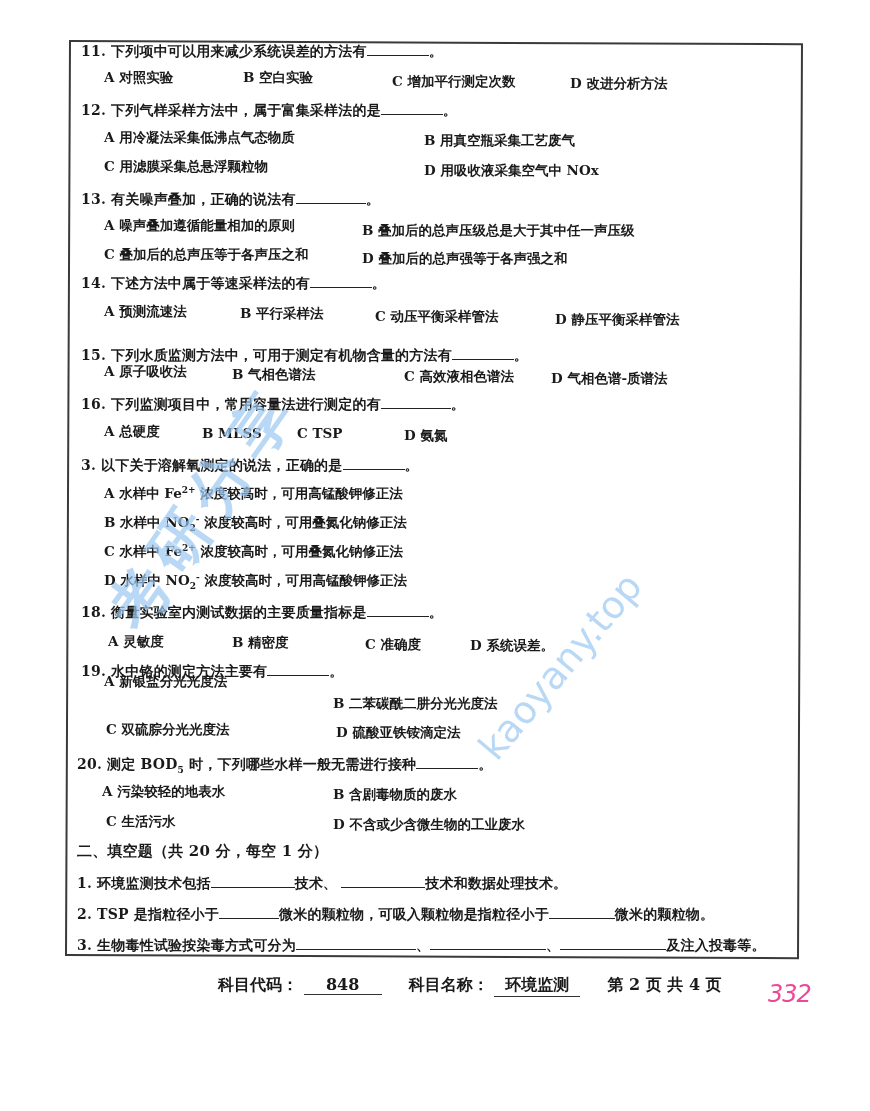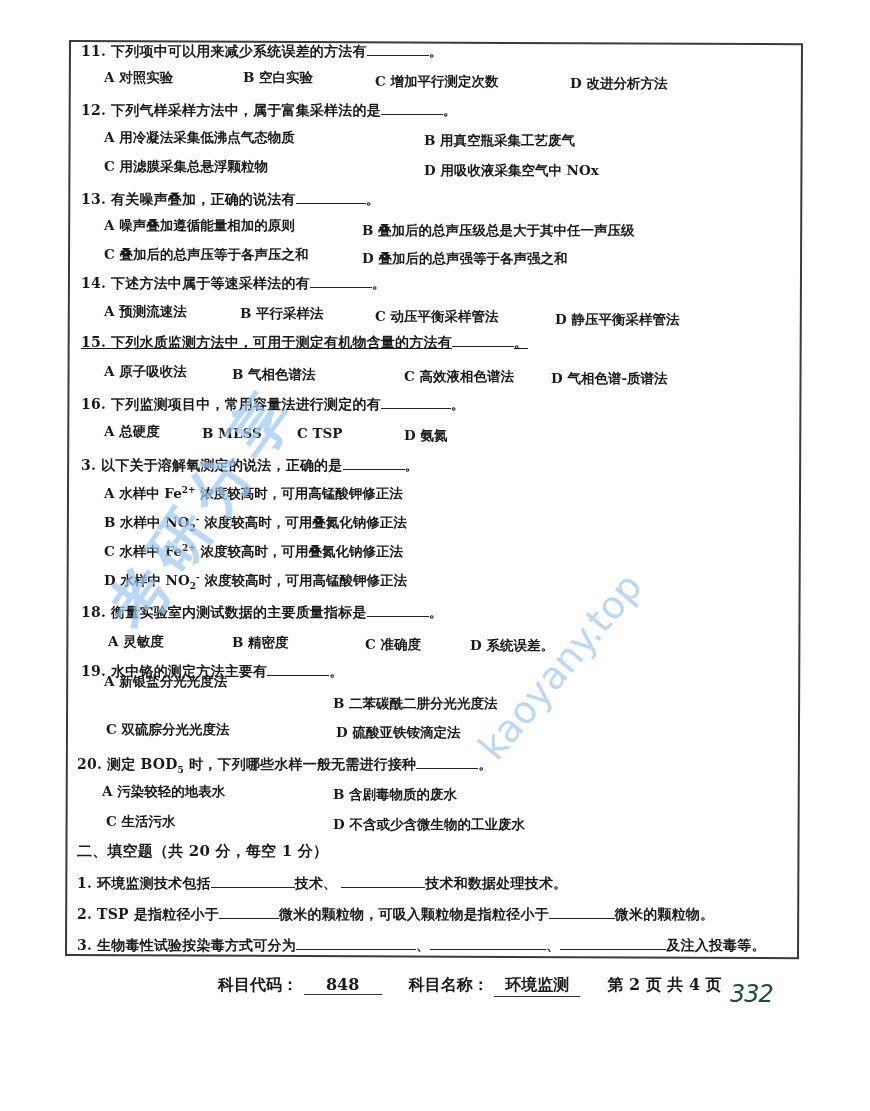--- a/index.html
+++ b/index.html
@@ -15,35 +15,35 @@
   }
   .line {
     position: absolute; white-space: nowrap; font-size: 14px; line-height: 18px;
     letter-spacing: 0.2px; font-weight: bold; text-align: right;
   }
   .opt { position: absolute; white-space: nowrap; font-size: 13.5px; line-height: 18px; font-weight: bold; }
   .blank { display: inline-block; border-bottom: 1.5px solid #222; height: 13px; vertical-align: baseline; }
   .section { font-size: 15px; font-weight: bold; }
   .footer { position: absolute; top: 975px; left: 218px; font-size: 16px; font-weight: bold; white-space: nowrap; }
   .footer .u { display: inline-block; border-bottom: 1.2px solid #333; text-align: center; }
-  .hand { position: absolute; left: 730px; top: 980px; font-family: "DejaVu Sans", sans-serif; font-size: 24px; color: #14532d; font-style: italic; letter-spacing: -1px; }
+  .hand { position: absolute; left: 768px; top: 980px; font-family: "DejaVu Sans", sans-serif; font-size: 24px; color: #ec4899; font-style: italic; letter-spacing: -1px; }
   .wm { position: absolute; color: #9cc8f2; opacity: 0.7; font-weight: bold; pointer-events: none; white-space: nowrap; }
   sup, sub { font-size: 9px; line-height: 0; }
 </style>
 </head>
 <body>
 
 <div class="frame"></div>
 
 <div class="line" style="left:81px;top:42px;">
   <span>11.</span> <span>下列项中可以用来减少系统误差的方法有</span><span class="blank" style="width:62px"></span><span>。</span>
 </div>
 <div class="opt" style="left:104px;top:68px;">A 对照实验</div>
 <div class="opt" style="left:243px;top:68px;">B 空白实验</div>
-<div class="opt" style="left:375px;top:72px;">C 增加平行测定次数</div>
+<div class="opt" style="left:392px;top:72px;">C 增加平行测定次数</div>
 <div class="opt" style="left:570px;top:74px;">D 改进分析方法</div>
 
 <div class="line" style="left:81px;top:101px;">
   <span>12.</span> <span>下列气样采样方法中，属于富集采样法的是</span><span class="blank" style="width:62px"></span><span>。</span>
 </div>
 <div class="opt" style="left:104px;top:128px;">A 用冷凝法采集低沸点气态物质</div>
 <div class="opt" style="left:424px;top:131px;">B 用真空瓶采集工艺废气</div>
 <div class="opt" style="left:104px;top:157px;">C 用滤膜采集总悬浮颗粒物</div>
 <div class="opt" style="left:424px;top:161px;">D 用吸收液采集空气中 NOx</div>
 
@@ -56,21 +56,21 @@
 <div class="opt" style="left:362px;top:249px;">D 叠加后的总声强等于各声强之和</div>
 
 <div class="line" style="left:81px;top:274px;">
   <span>14.</span> <span>下述方法中属于等速采样法的有</span><span class="blank" style="width:62px"></span><span>。</span>
 </div>
 <div class="opt" style="left:104px;top:302px;">A 预测流速法</div>
 <div class="opt" style="left:240px;top:304px;">B 平行采样法</div>
 <div class="opt" style="left:375px;top:307px;">C 动压平衡采样管法</div>
 <div class="opt" style="left:555px;top:310px;">D 静压平衡采样管法</div>
 
-<div class="line" style="left:81px;top:333px;text-decoration:underline;">
+<div class="line" style="left:81px;top:346px;">
   <span>15.</span> <span>下列水质监测方法中，可用于测定有机物含量的方法有</span><span class="blank" style="width:62px"></span><span>。</span>
 </div>
 <div class="opt" style="left:104px;top:362px;">A 原子吸收法</div>
 <div class="opt" style="left:232px;top:365px;">B 气相色谱法</div>
 <div class="opt" style="left:372px;top:367px;margin-left:32px;">C 高效液相色谱法</div>
 <div class="opt" style="left:551px;top:369px;">D 气相色谱-质谱法</div>
 
 <div class="line" style="left:81px;top:395px;">
   <span>16.</span> <span>下列监测项目中，常用容量法进行测定的有</span><span class="blank" style="width:70px"></span><span>。</span>
 </div>

